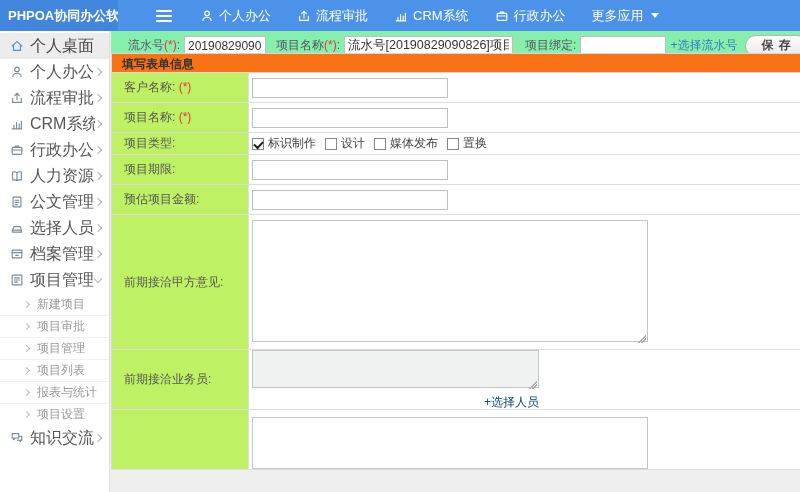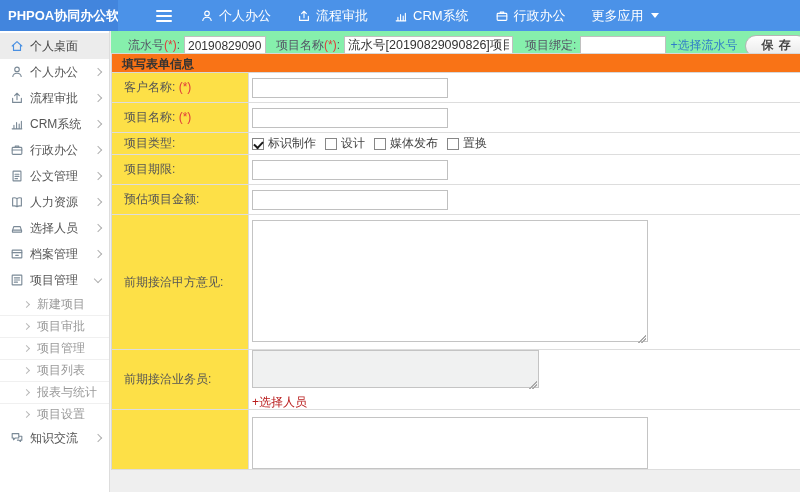--- a/index.html
+++ b/index.html
@@ -21,21 +21,21 @@
     border-top:5px solid #fff; margin-left:2px; }
 
   
   .sidebar { position:absolute; left:0; top:31px; width:110px; bottom:0; background:#fff;
     border-right:1px solid #ddd; padding-top:2px; }
   .sb-item { height:26px; display:flex; align-items:center; padding:0 8px 0 10px;
     color:#555; cursor:pointer; }
   .sb-item.active { background:#ececec; color:#444; }
   .sb-item .icon { display:flex; margin-right:6px; color:#7b8a97; }
   .sb-item.active .icon { color:#4a90e2; }
-  .sb-item .lbl { flex:1; font-size:12px; white-space:nowrap; overflow:hidden; }
+  .sb-item .lbl { flex:1; font-size:16px; white-space:nowrap; overflow:hidden; }
   .chev { width:6px; height:6px; border-right:1.2px solid #b0b0b0; border-bottom:1.2px solid #b0b0b0;
     display:inline-block; flex:none; }
   .chev.right { transform:rotate(-45deg); }
   .chev.down  { transform:rotate(45deg); margin-top:-3px; }
   .sb-sub { }
   .sb-sub-item { height:22px; display:flex; align-items:center; padding-left:24px; color:#999;
     cursor:pointer; border-top:1px solid #f0f0f0; }
   .sb-sub-item:first-child { border-top:none; }
   .sb-sub-item .chev { width:5px; height:5px; margin-right:8px; border-color:#b9b9b9; }
 
@@ -53,39 +53,39 @@
   .tb-link { color:#2f7bc8; text-decoration:none; margin-right:8px; cursor:pointer; }
   .save-btn { height:22px; padding:0 15px; border:1px solid #b5b5b5; border-radius:11px;
     background:linear-gradient(#fefefe,#e9e9e9); font-weight:bold; font-size:12px; color:#444;
     cursor:pointer; letter-spacing:1px; font-family:inherit; }
 
   
   .form-panel { position:absolute; left:111px; top:53px; right:0; border-left:1px solid #d8d8d8; }
   .form-header { height:20px; line-height:20px; background:#f97316; border-top:1px solid #d8d8d8;
     border-bottom:1px solid #d8d8d8; font-weight:bold; color:#333; padding-left:10px; }
   .f-row { display:flex; border-bottom:1px solid #ddd; background:#fff; }
-  .f-label { width:137px; flex:none; background:#fde047; border-right:1px solid #ddd;
+  .f-label { width:137px; flex:none; background:#bef264; border-right:1px solid #ddd;
     display:flex; align-items:center; padding-left:12px; color:#555; }
   .f-field { flex:1; display:flex; align-items:center; padding-left:3px; position:relative; }
   .row-input { height:30px; }
   .row-checkbox { height:22px; }
   .row-ta-large { height:135px; }
   .row-ta-disabled { height:60px; }
   .row-ta-clipped { height:60px; }
   .f-input { width:196px; height:20px; border:1px solid #c0c0c0; background:#fff;
     font-size:12px; padding:0 3px; font-family:inherit; }
   .f-ta { width:396px; height:122px; border:1px solid #c4c4c4; background:#fff;
     resize:none; font-family:inherit; position:relative; }
   .ta-wrap { position:relative; display:inline-block; }
   .f-ta-disabled { width:287px; height:38px; border:1px solid #c4c4c4; background:#f0f1f1; resize:none; }
   .f-ta-clipped { width:396px; height:52px; border:1px solid #c4c4c4; background:#fff; resize:none; }
   .grip { position:absolute; right:2px; bottom:2px; width:9px; height:9px; pointer-events:none;
     background:linear-gradient(135deg, transparent 0 55%, #aaa 55% 62%, transparent 62% 72%, #aaa 72% 79%, transparent 79%); }
   .stack { display:flex; flex-direction:column; justify-content:flex-end; padding:4px 0 2px 0; }
-  .f-link { color:#b91c1c; margin-top:3px; cursor:pointer; display:inline-block; }
+  .f-link { color:#0c4a6e; margin-top:3px; cursor:pointer; display:inline-block;text-align:right; }
   .cb-group { display:flex; align-items:flex-start; color:#444; }
   .cb-item { display:flex; align-items:center; margin-right:9px; cursor:pointer; }
   .cb { width:12px; height:12px; border:1px solid #878787; background:#fff; display:inline-block;
     position:relative; margin-right:4px; flex:none; }
   .cb.checked::after { content:""; position:absolute; left:1px; top:2px; width:7px; height:4px;
     border-left:2px solid #1a1a1a; border-bottom:2px solid #1a1a1a; transform:rotate(-47deg); }
   .icon svg { display:block; }
 </style>
 </head>
 <body>
@@ -182,34 +182,34 @@
           <rect x="2.5" y="5" width="11" height="8" rx="1"></rect>
           <path d="M6 5V3.5h4V5M2.5 8h11"></path>
         </svg>
       </span>
       <span class="lbl">行政办公</span>
       <span class="chev right"></span>
     </div>
     <div class="sb-item">
       <span class="icon">
         <svg width="14" height="14" viewBox="0 0 16 16" fill="none" stroke="currentColor" stroke-width="1.3" stroke-linecap="round" stroke-linejoin="round">
+          <path d="M8 4.2C6.8 3.2 4.8 3 3 3.4v9.2c1.8-.4 3.8-.2 5 .8 1.2-1 3.2-1.2 5-.8V3.4C11.2 3 9.2 3.2 8 4.2v8.6"></path>
+        </svg>
+      </span>
+      <span class="lbl">人力资源</span>
+      <span class="chev right"></span>
+    </div>
+    <div class="sb-item">
+      <span class="icon">
+        <svg width="14" height="14" viewBox="0 0 16 16" fill="none" stroke="currentColor" stroke-width="1.3" stroke-linecap="round" stroke-linejoin="round">
           <rect x="3.5" y="2.5" width="9" height="11" rx="0.5"></rect>
           <path d="M5.8 6h4.4M5.8 8.5h4.4M5.8 11h2.8"></path>
         </svg>
       </span>
       <span class="lbl">公文管理</span>
-      <span class="chev right"></span>
-    </div>
-    <div class="sb-item">
-      <span class="icon">
-        <svg width="14" height="14" viewBox="0 0 16 16" fill="none" stroke="currentColor" stroke-width="1.3" stroke-linecap="round" stroke-linejoin="round">
-          <path d="M8 4.2C6.8 3.2 4.8 3 3 3.4v9.2c1.8-.4 3.8-.2 5 .8 1.2-1 3.2-1.2 5-.8V3.4C11.2 3 9.2 3.2 8 4.2v8.6"></path>
-        </svg>
-      </span>
-      <span class="lbl">人力资源</span>
       <span class="chev right"></span>
     </div>
     <div class="sb-item">
       <span class="icon">
         <svg width="14" height="14" viewBox="0 0 16 16" fill="none" stroke="currentColor" stroke-width="1.3" stroke-linecap="round" stroke-linejoin="round">
           <path d="M3 10.5 4.3 6.5h7.4L13 10.5M2.8 10.5h10.4v2.2H2.8z"></path>
         </svg>
       </span>
       <span class="lbl">选择人员</span>
       <span class="chev right"></span>

